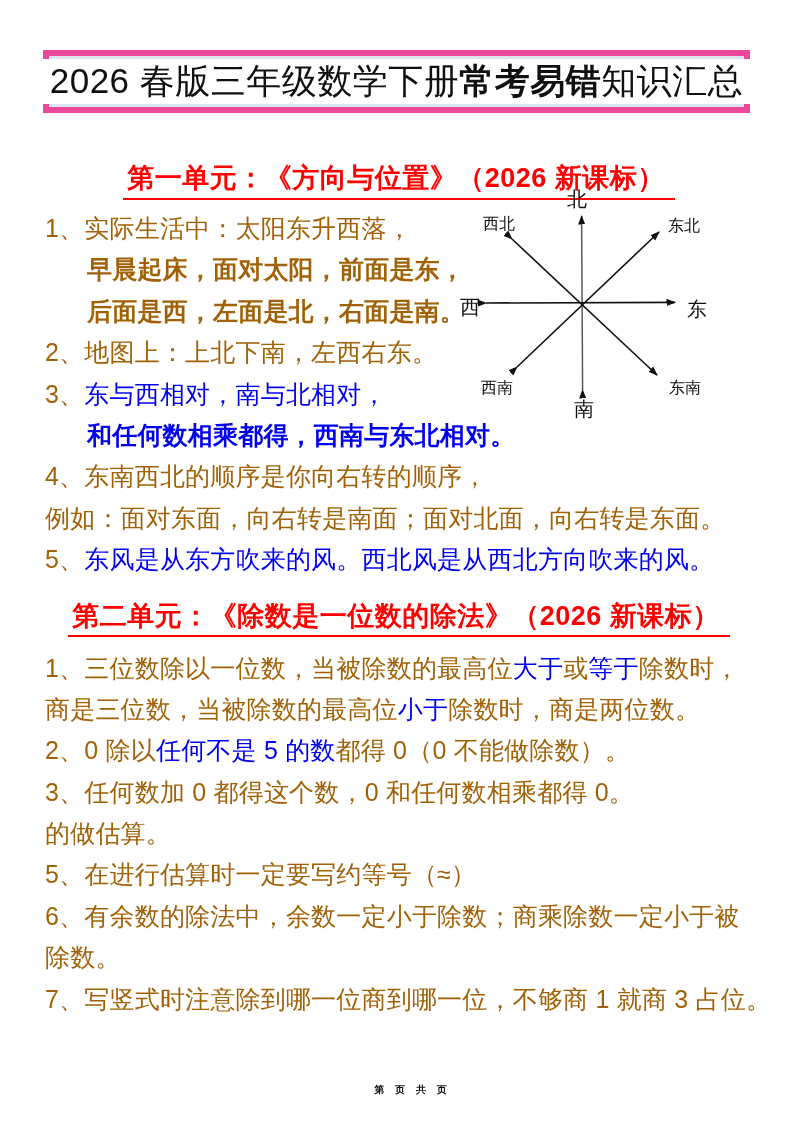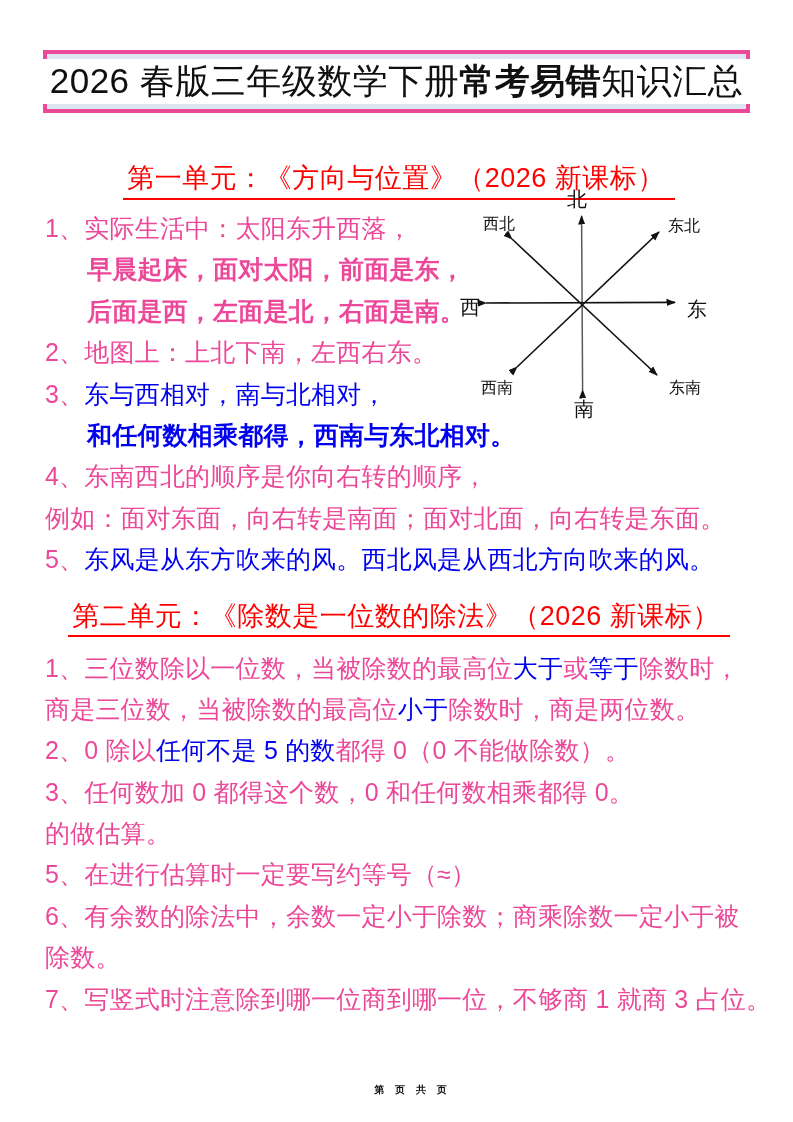--- a/index.html
+++ b/index.html
@@ -2,43 +2,43 @@
 <html style="--red: #ff0000; --blue: #0000ee; --title-bg: #dce6f1;"><head>
 <meta charset="utf-8">
 <style>
   html,body { margin:0; padding:0; background:#ffffff; }
   .page {
     position:relative; width:793px; height:1122px; background:#fff; overflow:hidden;
     font-family:"Liberation Sans","DejaVu Sans",sans-serif; color:#000;
   }
   .title-box {
     position:absolute; left:43px; top:50px; width:707px; height:63px;
-    background:var(--title-bg,#dce6f1); border:4px solid #ec4899; box-sizing:border-box;
+    background:var(--title-bg,#dce6f1); border:6px solid #ec4899; box-sizing:border-box;
     display:flex; align-items:center; justify-content:center;
   }
   .title-text {
     background:#ffffff; padding:3px 10px; font-size:35px; line-height:1.1;
     white-space:nowrap; color:#101010; letter-spacing:0.5px;
   }
   .title-text .bold { font-weight:700; }
   .content { position:absolute; left:45px; top:162px; width:708px; }
   .sec-header { text-align:center; height:46px; box-sizing:border-box; }
   .sec-header span {
-    display:inline-block; color:var(--red,#ff0000); font-size:27px; font-weight:400;
+    display:inline-block; color:var(--red,#ff0000); font-size:27px; font-weight:700;
     border-bottom:2.5px solid var(--red,#ff0000); padding:0 10px 2px 4px; line-height:1.25;
     letter-spacing:0.5px;
   }
   .sec-header.sec2 { margin-top:19px; height:48px; }
   .line {
     height:41.4px; line-height:41.4px; font-size:25px; white-space:nowrap;
     letter-spacing:0.2px; color:#000;
   }
   .line.indent { padding-left:42px;font-weight:bold; }
   .seg.blue { color:var(--blue,#0000ee); }
-  .seg.black { color:#ec4899; }
+  .seg.black { color:#a16207; }
   .compass { position:absolute; left:450px; top:185px; }
   .compass text { fill:#111; font-family:"Liberation Sans","DejaVu Sans",sans-serif; }
   .compass .dir-small { font-size:16px; }
   .compass .dir-main { font-size:20px; }
   .footer {
     position:absolute; left:16px; top:1083px; width:100%; text-align:center;
     font-size:10px; font-weight:700; letter-spacing:4px; color:#111;
   }
 </style>
 </head>

